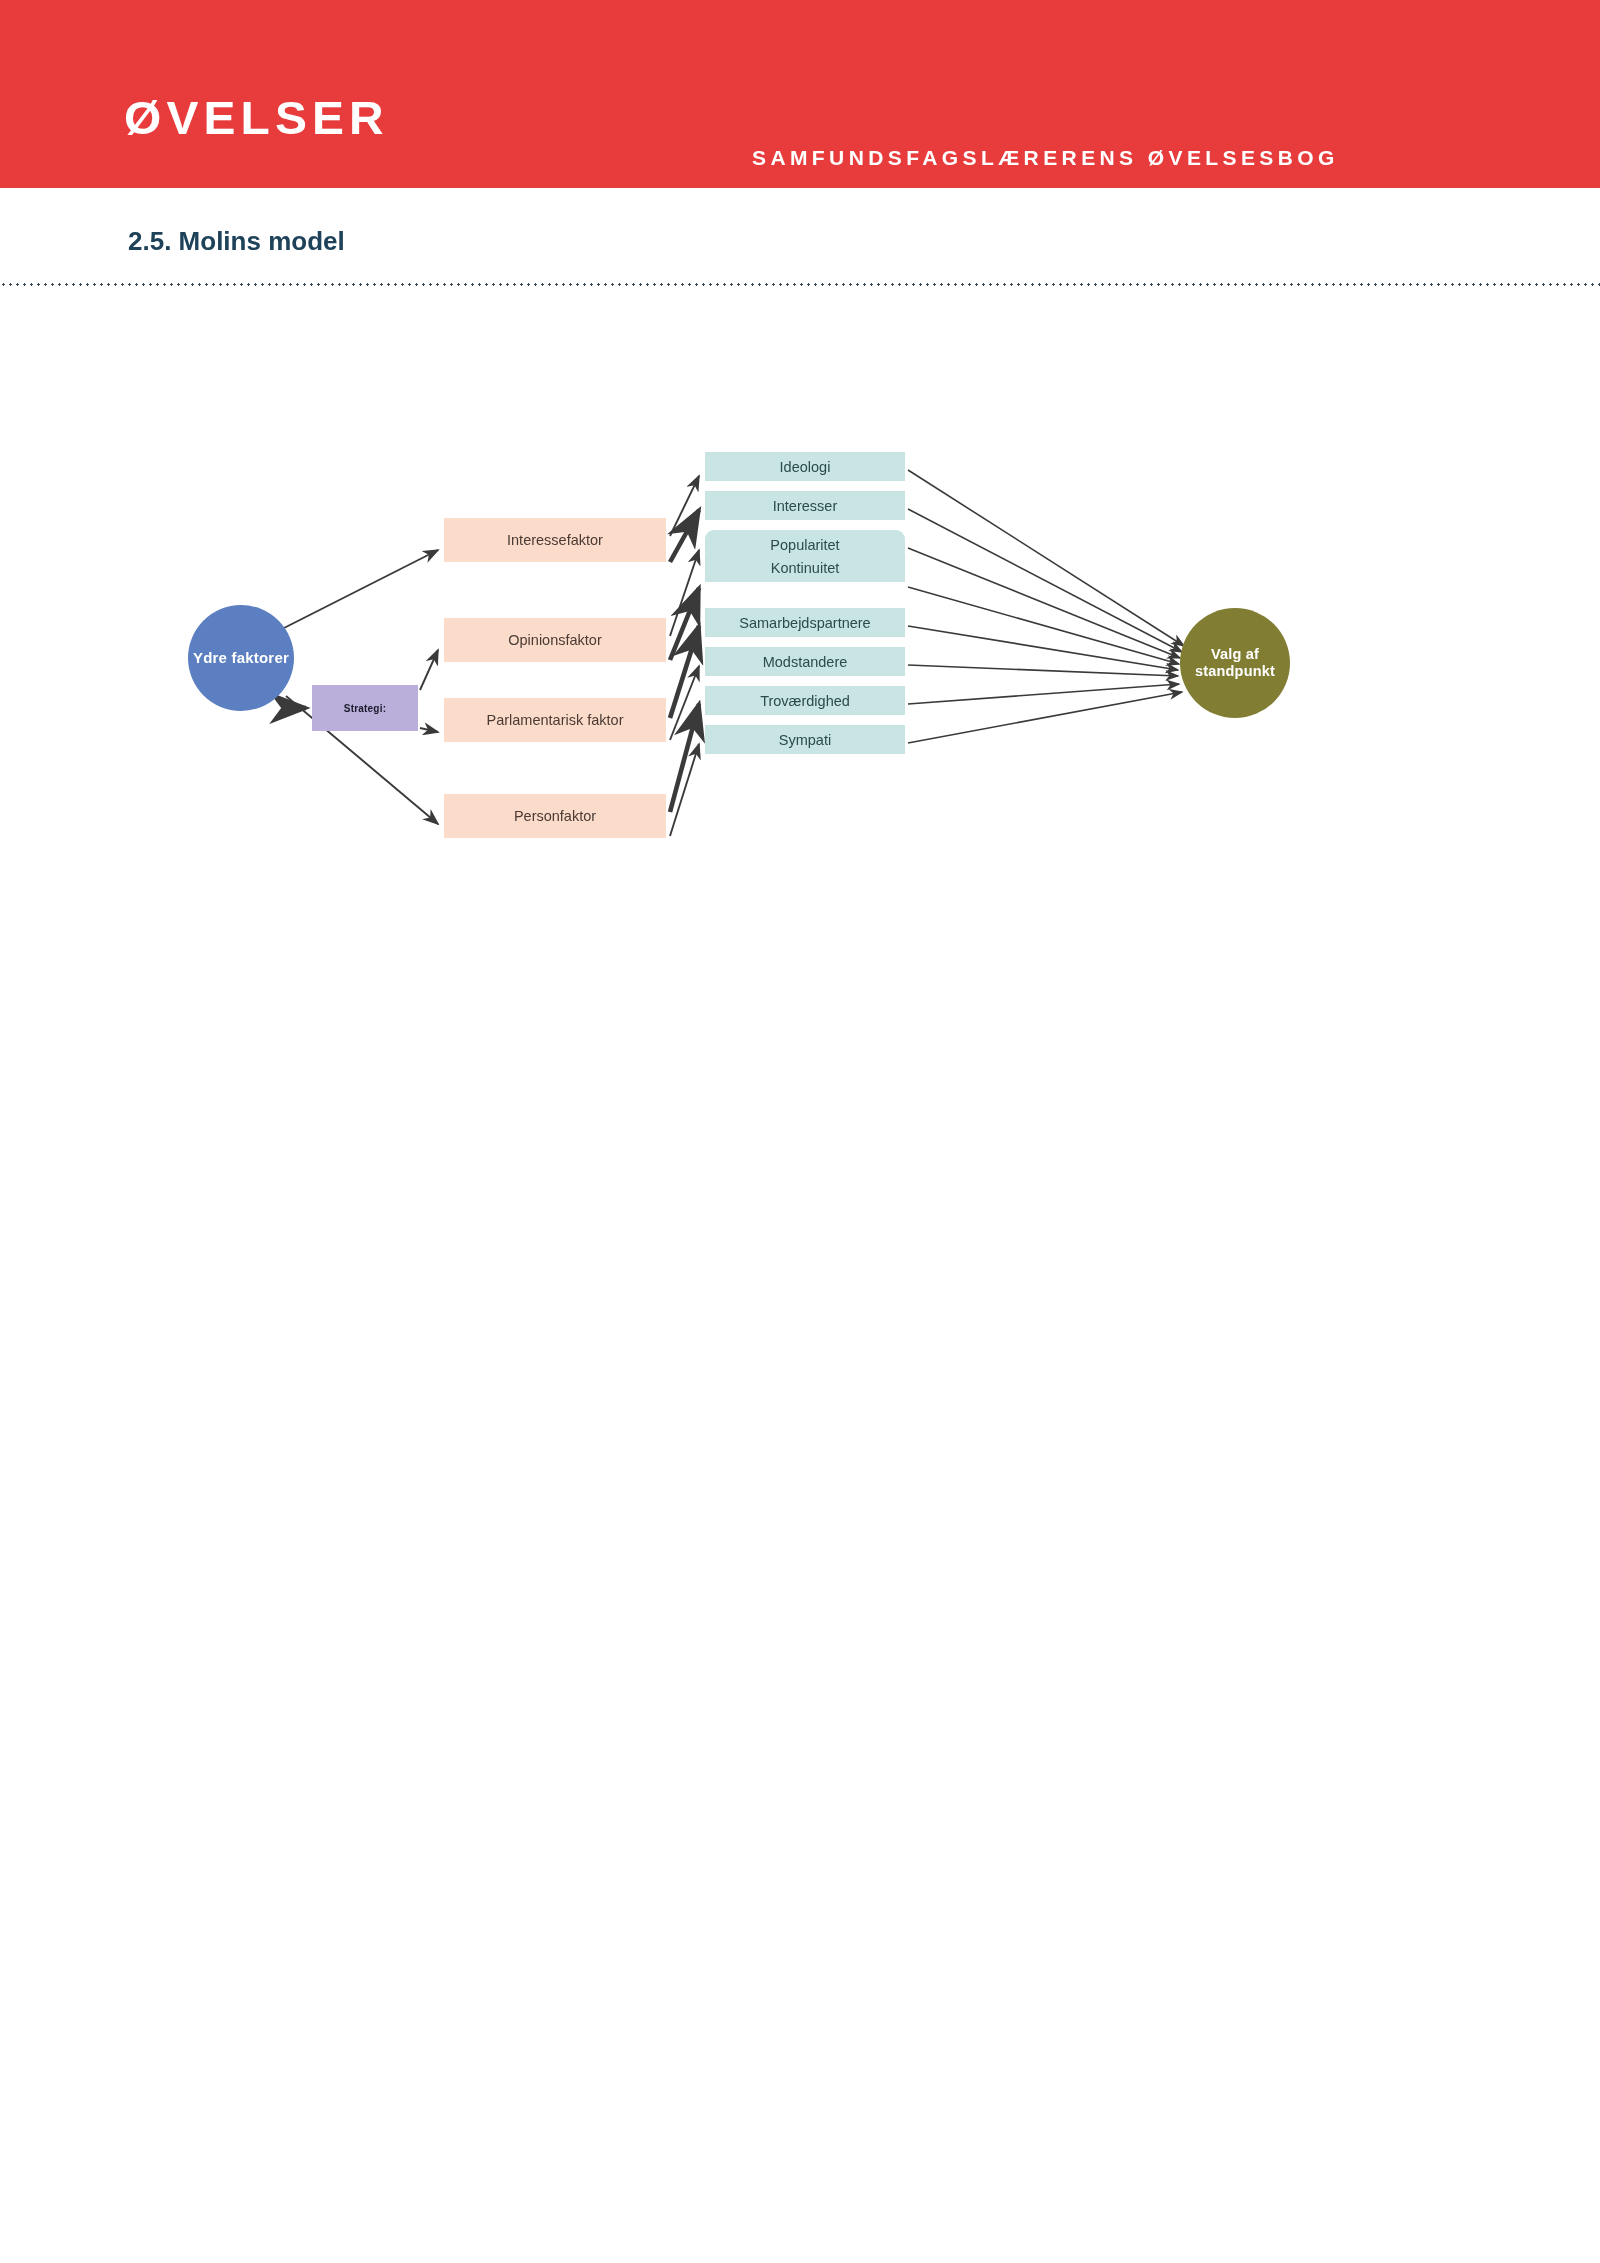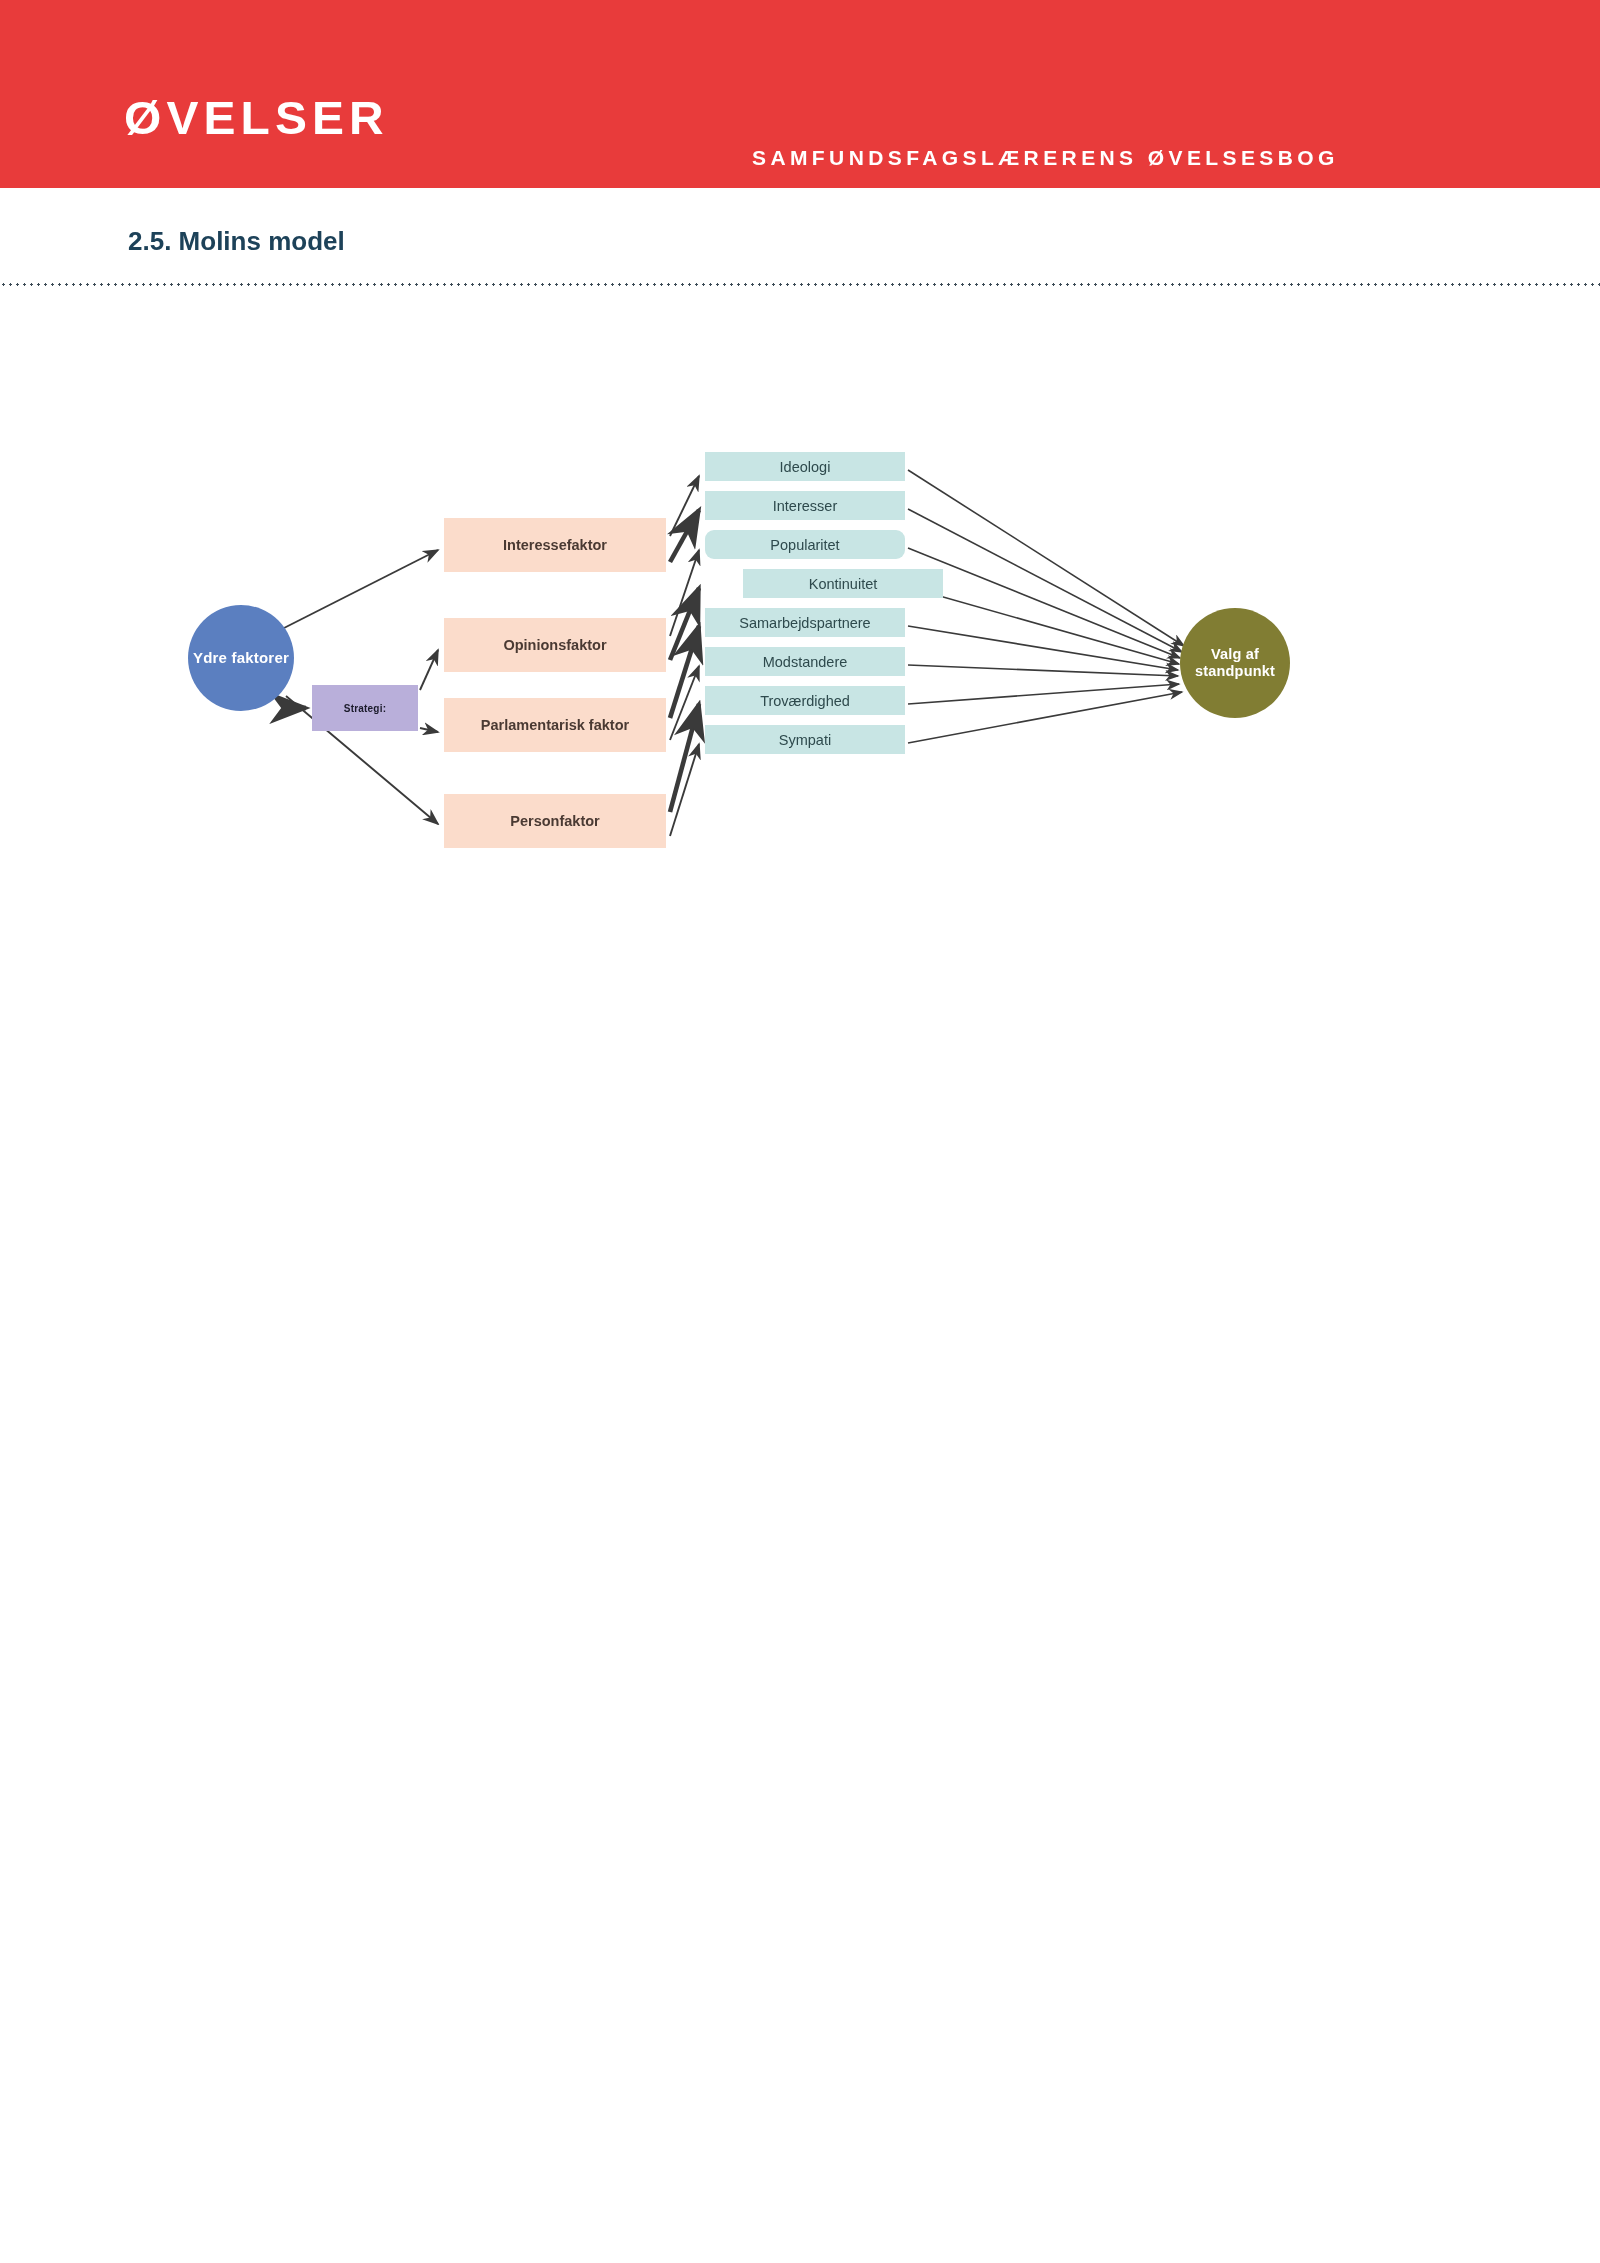--- a/index.html
+++ b/index.html
@@ -134,44 +134,44 @@
     background: #b9afda;
     color: #1b1b2b;
     font-weight: 700;
     font-size: 10px;
     letter-spacing: 0.2px;
   }
 
   .pink-box {
     background: #fbdccb;
     color: #4a3a33;
-    font-weight: 700;
+    font-weight: 400;
     font-size: 14.5px;
     width: 222px;
-    height: 54px;
+    height: 44px;
     left: 264px;
   }
   .pink-1 { top: 68px; }
   .pink-2 { top: 168px; }
   .pink-3 { top: 248px; }
   .pink-4 { top: 344px; }
 
   .teal-box {
     background: #c8e5e4;
     color: #2e4a4d;
     font-weight: 400;
     font-size: 14.5px;
     width: 200px;
     height: 29px;
     left: 525px;
   }
   .teal-0 { top: 2px; }
   .teal-1 { top: 41px; }
   .teal-2 { top: 80px; border-radius: 9px; }
-  .teal-3 { top: 119px; margin-left: 38px; }
+  .teal-3 { top: 103px; }
   .teal-4 { top: 158px; }
   .teal-5 { top: 197px; }
   .teal-6 { top: 236px; }
   .teal-7 { top: 275px; text-align: right; }
 </style>
 </head>
 <body>
 
 <div class="header-band">
   <div class="brand-logo">ØVELSER</div>

